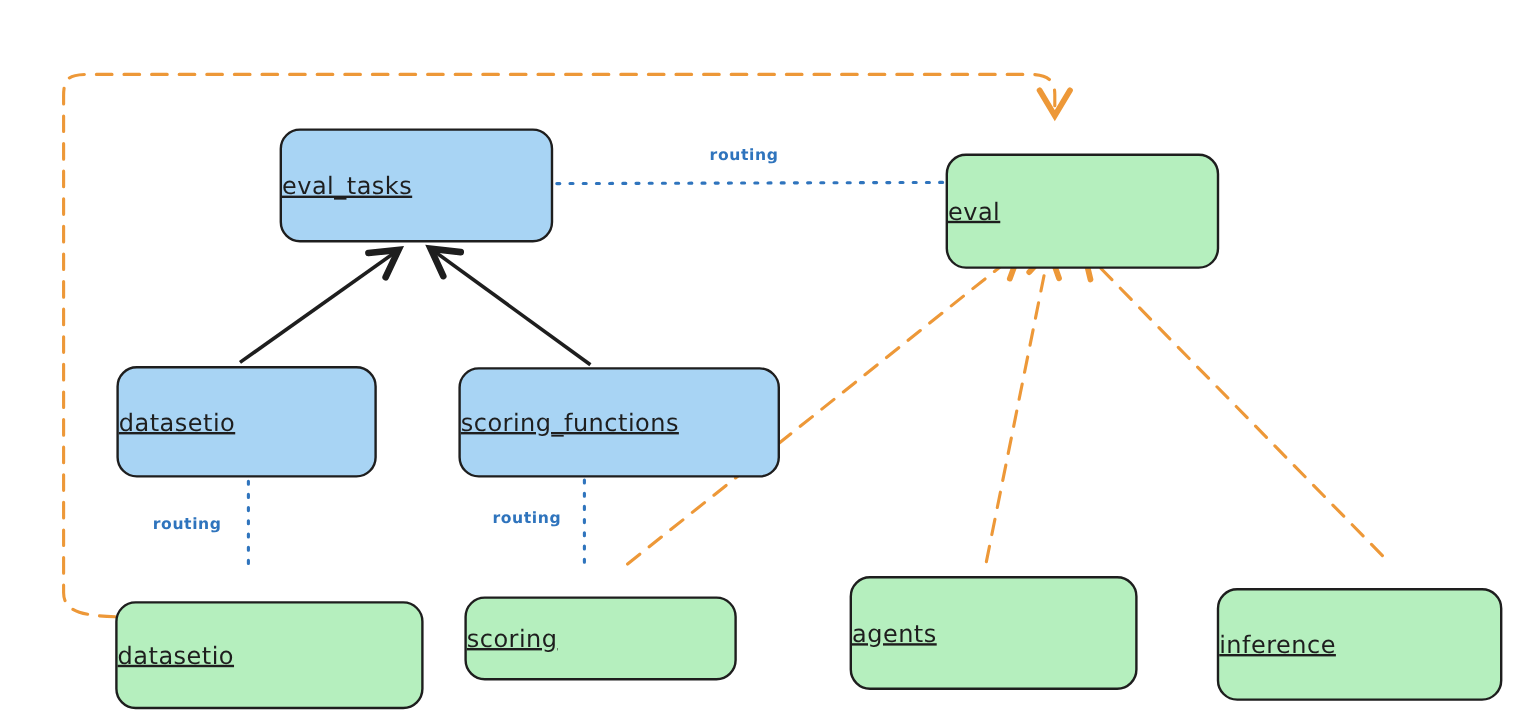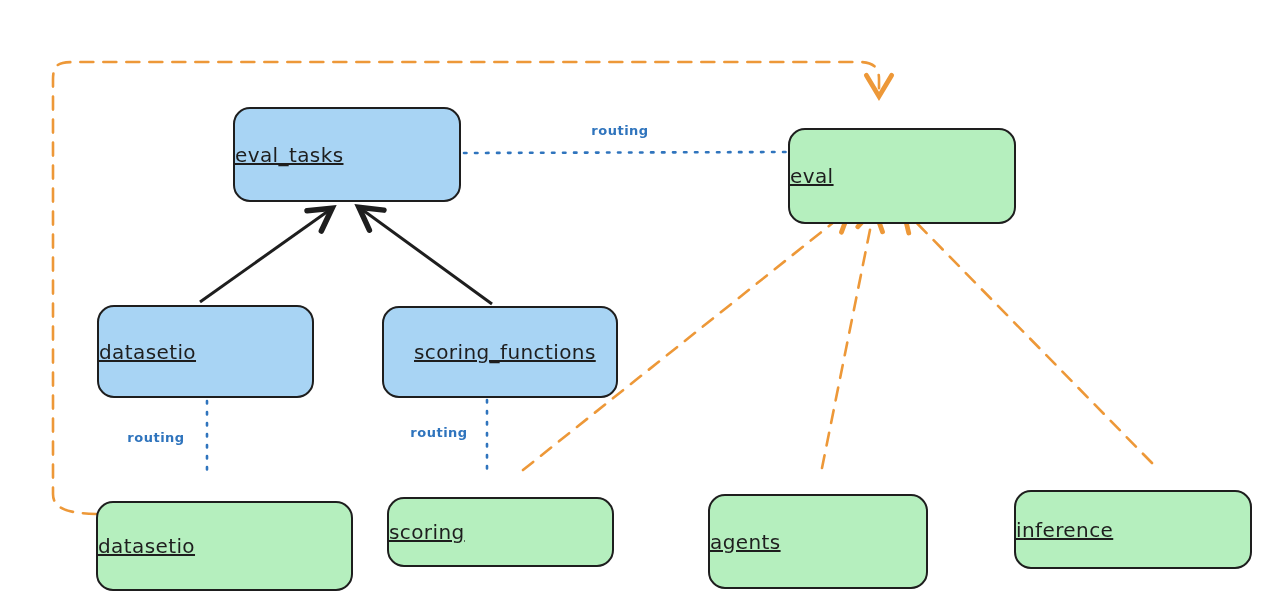--- a/index.html
+++ b/index.html
@@ -25,25 +25,25 @@
     display:flex;align-items:center;justify-content:flex-start;
     font-size:20px;letter-spacing:.4px;color:var(--ink);
     box-sizing:border-box;
     text-decoration:underline;
   }
   .node.blue{background:var(--blue-fill);}
   .node.green{background:var(--green-fill);margin-top:24px;}
   #node-eval-tasks{left:233px;top:107px;width:228px;height:95px;}
   #node-eval{left:788px;top:104px;width:228px;height:96px;}
   #node-datasets{left:97px;top:305px;width:217px;height:93px;}
-  #node-scoring-functions{left:382px;top:306px;width:236px;height:92px;padding-left:30px;}
+  #node-scoring-functions{left:382px;top:306px;width:268px;height:92px;}
   #node-datasetio{left:96px;top:477px;width:257px;height:90px;}
   #node-scoring{left:387px;top:473px;width:227px;height:70px;}
-  #node-agents{left:708px;top:470px;width:220px;height:95px;}
-  #node-inference{left:1014px;top:466px;width:238px;height:79px;}
+  #node-agents{left:708px;top:456px;width:240px;height:95px;}
+  #node-inference{left:1014px;top:466px;width:238px;height:94px;}
   .edge-label{
     position:absolute;z-index:3;
     color:var(--routing-blue);
     font-size:13px;font-weight:bold;letter-spacing:.5px;
     transform:translate(-50%,-50%);
     white-space:nowrap;
   }
   #routing-top{left:620px;top:130px;}
   #routing-left{left:156px;top:437px;}
   #routing-mid{left:439px;top:432px;}

